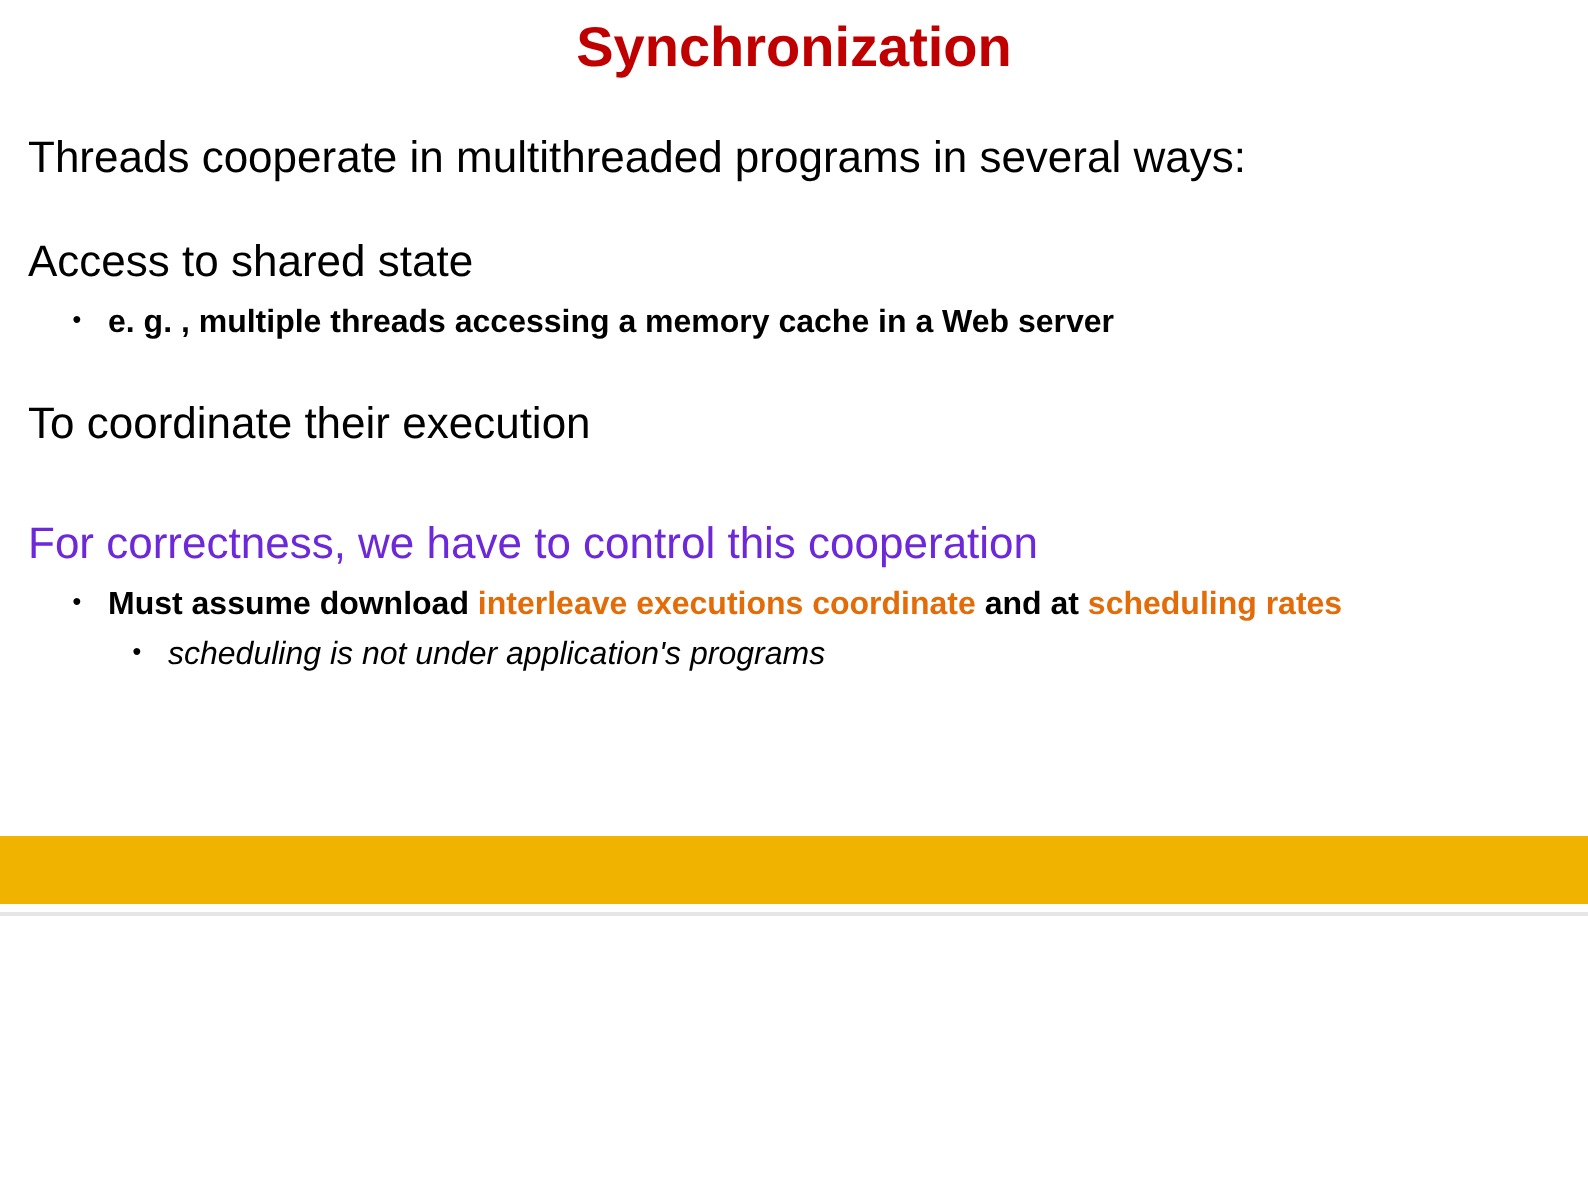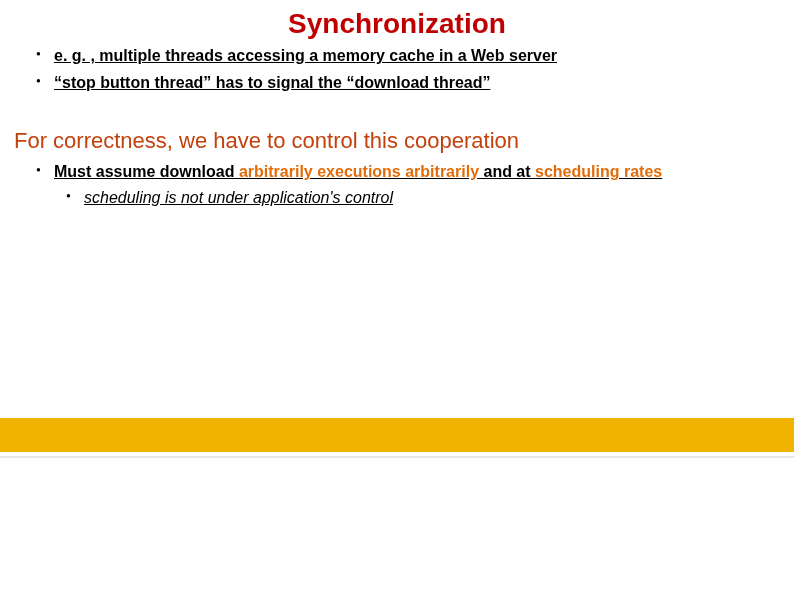--- a/index.html
+++ b/index.html
@@ -1,56 +1,58 @@
 <!DOCTYPE html>
 <html><head>
 <meta charset="utf-8">
 <style>
   * { margin: 0; padding: 0; box-sizing: border-box; }
   html, body { width: 794px; height: 595px; font-family: Arial, Helvetica, sans-serif; background: #fff; overflow: hidden; }
   .slide { position: relative; width: 794px; height: 470px; }
   .title { text-align: center; font-size: 28px; font-weight: bold; color: #c00000; padding-top: 8px; }
   .content { padding: 0 14px; }
   .section { font-size: 22px; color: #000; margin-top: 26px; margin-bottom: 6px; }
-  .section-tight { font-size: 22px; color: #c2410c; margin-top: 34px; margin-bottom: 6px; }
+  .section-tight { font-size: 22px; color: #6d28d9; margin-top: 34px; margin-bottom: 6px; }
   ul.b1 { list-style: none; padding-left: 40px; }
-  ul.b1 > li { position: relative; font-size: 16px; font-weight: bold; color: #000; line-height: 1.45; margin-top: 4px; text-decoration: underline; }
+  ul.b1 > li { position: relative; font-size: 16px; font-weight: bold; color: #000; line-height: 1.45; margin-top: 4px; }
   ul.b1 > li::before { content: "●"; position: absolute; left: -18px; top: 4px; font-size: 8px; color: #000; }
   ul.b2 { list-style: none; padding-left: 30px; margin-top: 2px; }
   ul.b2 > li { position: relative; font-size: 16px; font-weight: normal; font-style: italic; color: #000; line-height: 1.45; margin-top: 2px; }
   ul.b2 > li::before { content: "●"; position: absolute; left: -18px; top: 4px; font-size: 8px; color: #000; font-style: normal; }
   .hl-orange-b { color: #e36c09; font-weight: bold; }
   .hl-orange-i { color: #e36c09; font-style: italic; font-weight: normal; }
   .footer-bar { position: absolute; left: 0; bottom: 18px; width: 100%; height: 34px; background: #f0b400; }
   .footer-rule { position: absolute; left: 0; bottom: 12px; width: 100%; height: 2px; background: #e6e6e6; }
 </style>
 </head>
 <body>
 
 <div class="slide">
 
   <div class="title">Synchronization</div>
 
   <div class="content">
 
+    <div class="section">Threads cooperate in multithreaded programs in several ways:</div>
 
+    <div class="section">Access to shared state</div>
     <ul class="b1">
       <li>e. g. , multiple threads accessing a memory cache in a Web server</li>
     </ul>
 
+    <div class="section">To coordinate their execution</div>
     <ul class="b1">
-      <li>“stop button thread” has to signal the “download thread”</li>
     </ul>
 
     <div class="section-tight">For correctness, we have to control this cooperation</div>
     <ul class="b1">
       <li>
-        <span>Must assume download </span><span class="hl-orange-b">arbitrarily executions arbitrarily</span><span> and at </span><span class="hl-orange-b">scheduling rates</span>
+        <span>Must assume download </span><span class="hl-orange-b">interleave executions coordinate</span><span> and at </span><span class="hl-orange-b">scheduling rates</span>
         <ul class="b2">
-          <li>scheduling is not under application's control</li>
+          <li>scheduling is not under application's programs</li>
         </ul>
       </li>
     </ul>
 
   </div>
 
   <div class="footer-bar"></div>
   <div class="footer-rule"></div>
 </div>
 

